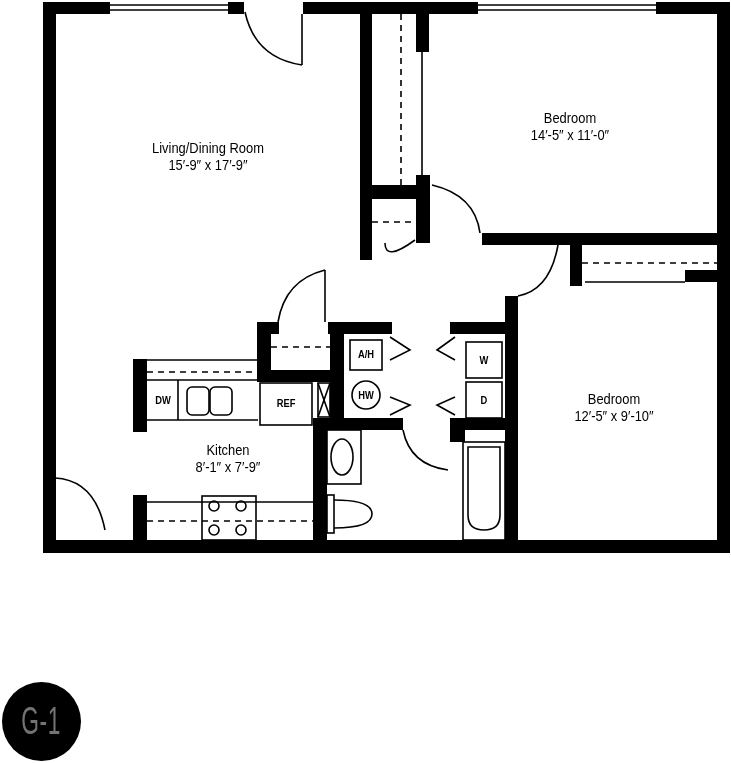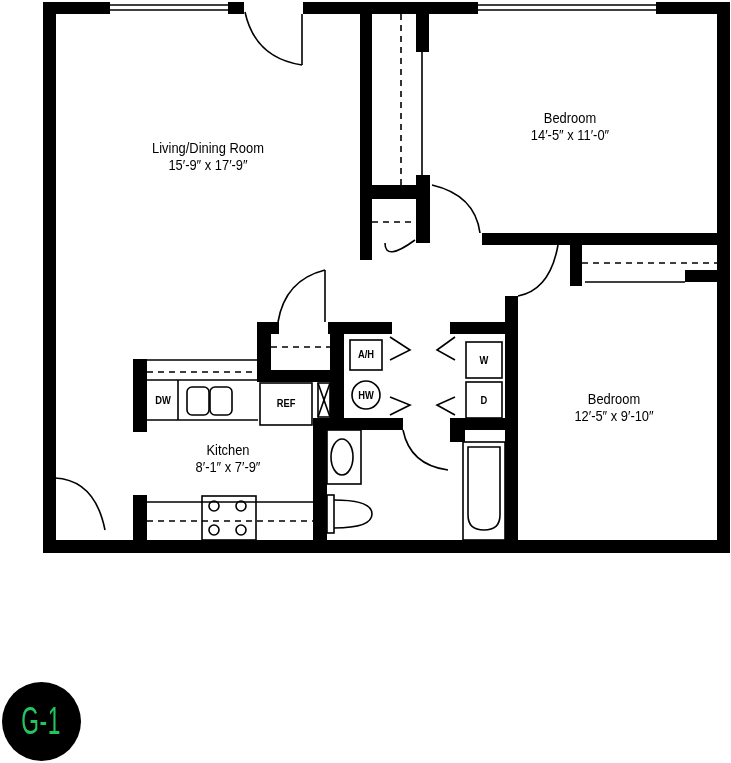--- a/index.html
+++ b/index.html
@@ -1,21 +1,21 @@
 <!DOCTYPE html>
 <html><head>
 <meta charset="utf-8">
 <style>
   html, body { margin:0; padding:0; background:#ffffff; }
   body { width:731px; height:763px; position:relative; overflow:hidden; font-family:"Liberation Sans", sans-serif; }
   #plan { position:absolute; left:0; top:0; width:731px; height:763px; }
   .lbl { position:absolute; text-align:center; color:#000; font-family:"Liberation Sans", sans-serif; font-size:15px; line-height:17px; transform:scaleX(0.86); transform-origin:center top; white-space:nowrap; }
   .lbl .n, .lbl .d { display:block; }
   .fx { position:absolute; font-family:"Liberation Sans", sans-serif; font-size:11px; font-weight:bold; color:#000; text-align:center; transform:scaleX(0.85); }
-  #badge { position:absolute; left:2px; top:682px; width:79px; height:79px; border-radius:50%; background:#000; color:#22c55e; display:flex; align-items:center; justify-content:center; font-family:"Liberation Sans", sans-serif; font-size:38px; transform:scaleX(1); }
+  #badge { position:absolute; left:2px; top:682px; width:79px; height:79px; border-radius:50%; background:#000; color:#737373; display:flex; align-items:center; justify-content:center; font-family:"Liberation Sans", sans-serif; font-size:38px; transform:scaleX(1); }
   #badge span { display:inline-block; transform:scaleX(0.6); letter-spacing:1px; }
 </style>
 </head>
 <body>
 
 <svg id="plan" viewBox="0 0 731 763" xmlns="http://www.w3.org/2000/svg">
   <g fill="#000" stroke="none">
 
     <rect x="43" y="2" width="13" height="550"></rect>
     <rect x="43" y="540" width="674" height="13"></rect>

